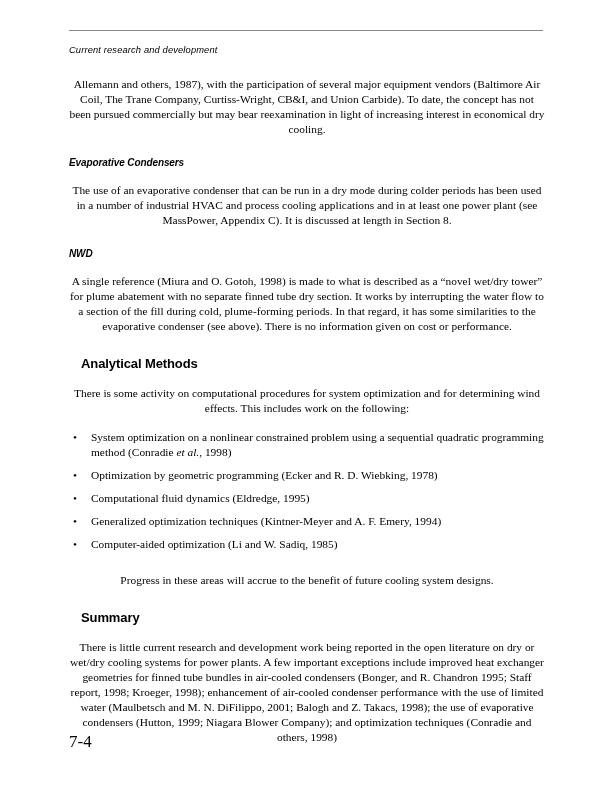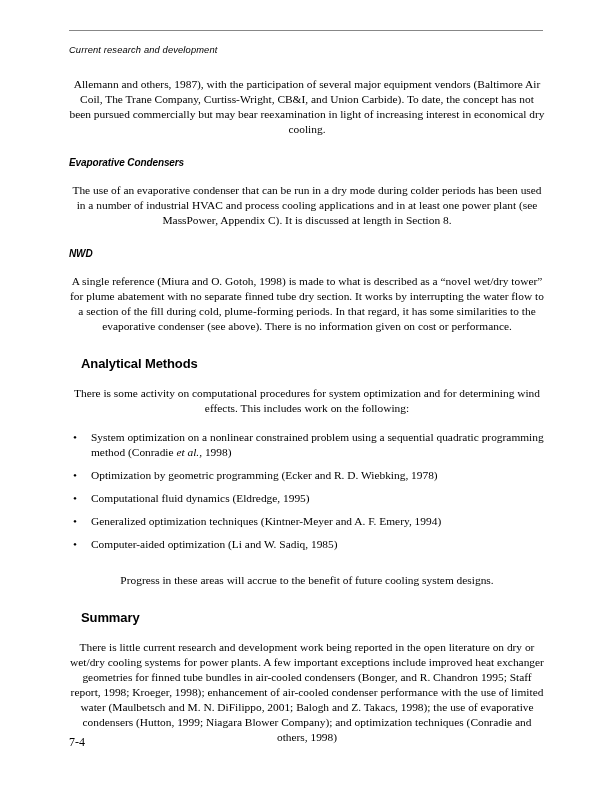--- a/index.html
+++ b/index.html
@@ -94,21 +94,21 @@
     line-height: 15.0px;
   }
   .spacer-after-list {
     height: 7px;
   }
   .page-number {
     position: absolute;
     left: 69px;
     top: 735px;
     font-family: "Liberation Serif", "DejaVu Serif", serif;
-    font-size: 12px;
+    font-size: 17px;
     line-height: 14px;
     color: #000000;
   }
   em.it {
     margin-top: 48px;
   }
 </style>
 </head>
 <body>
 

